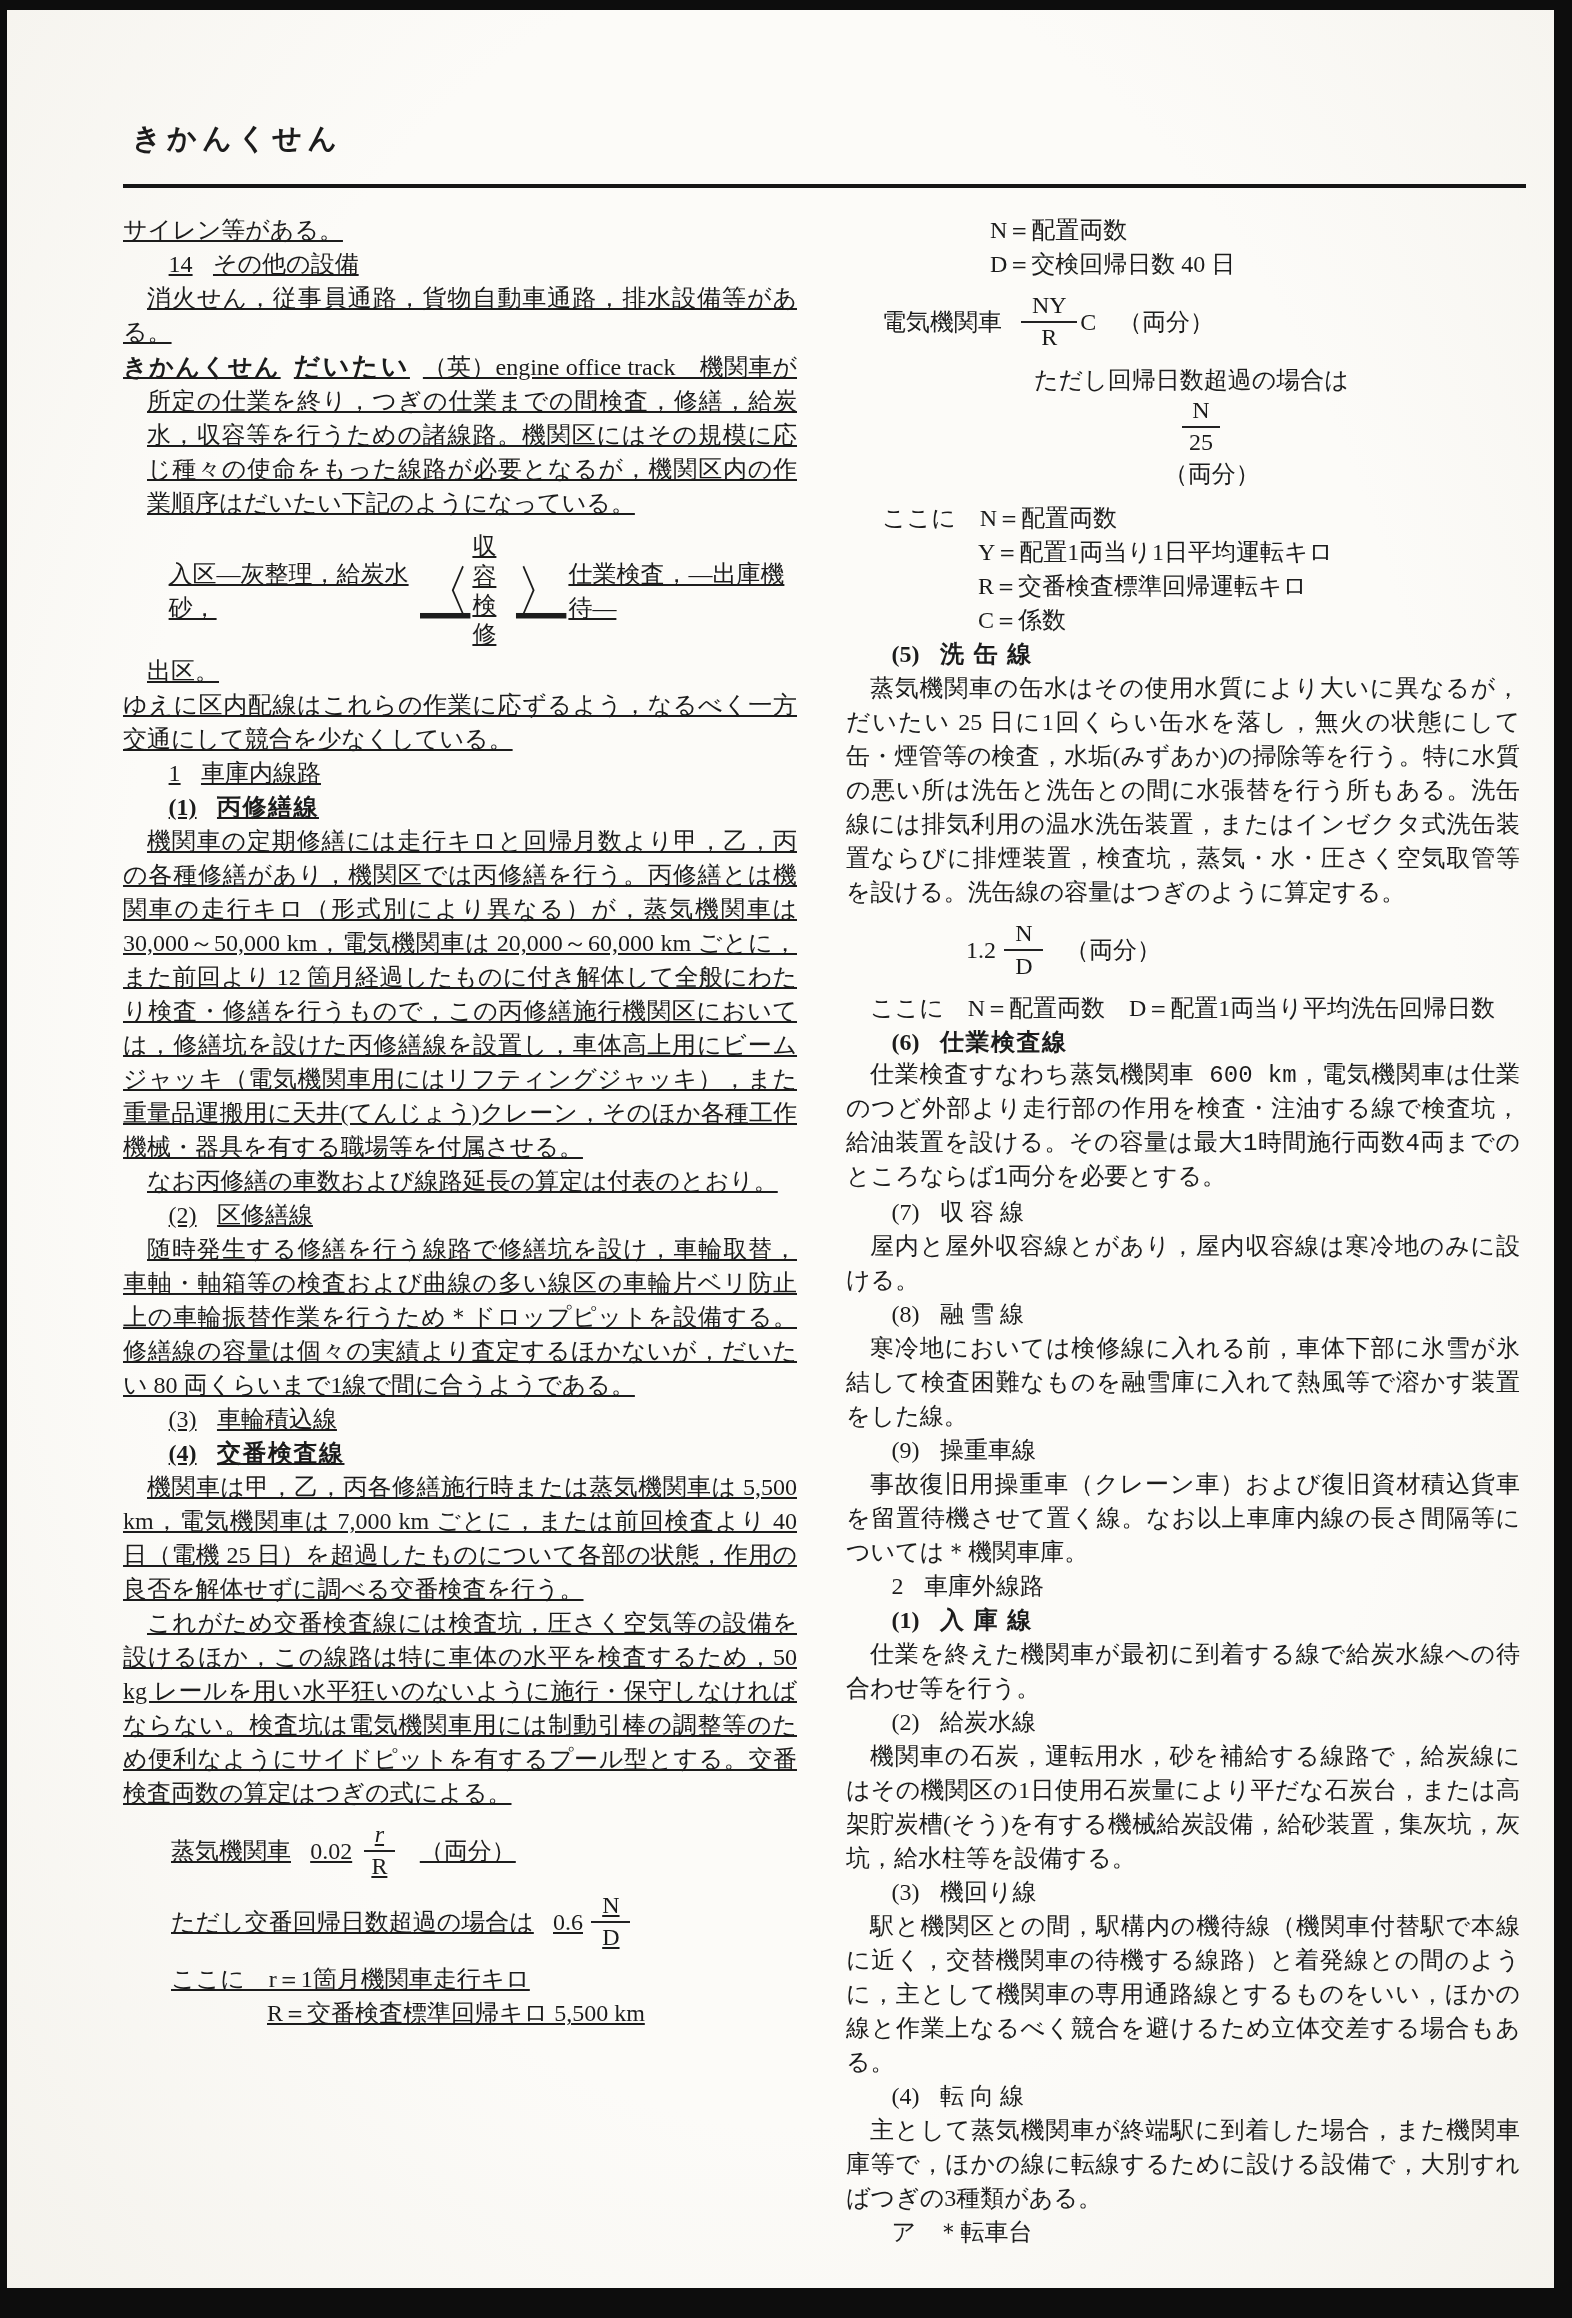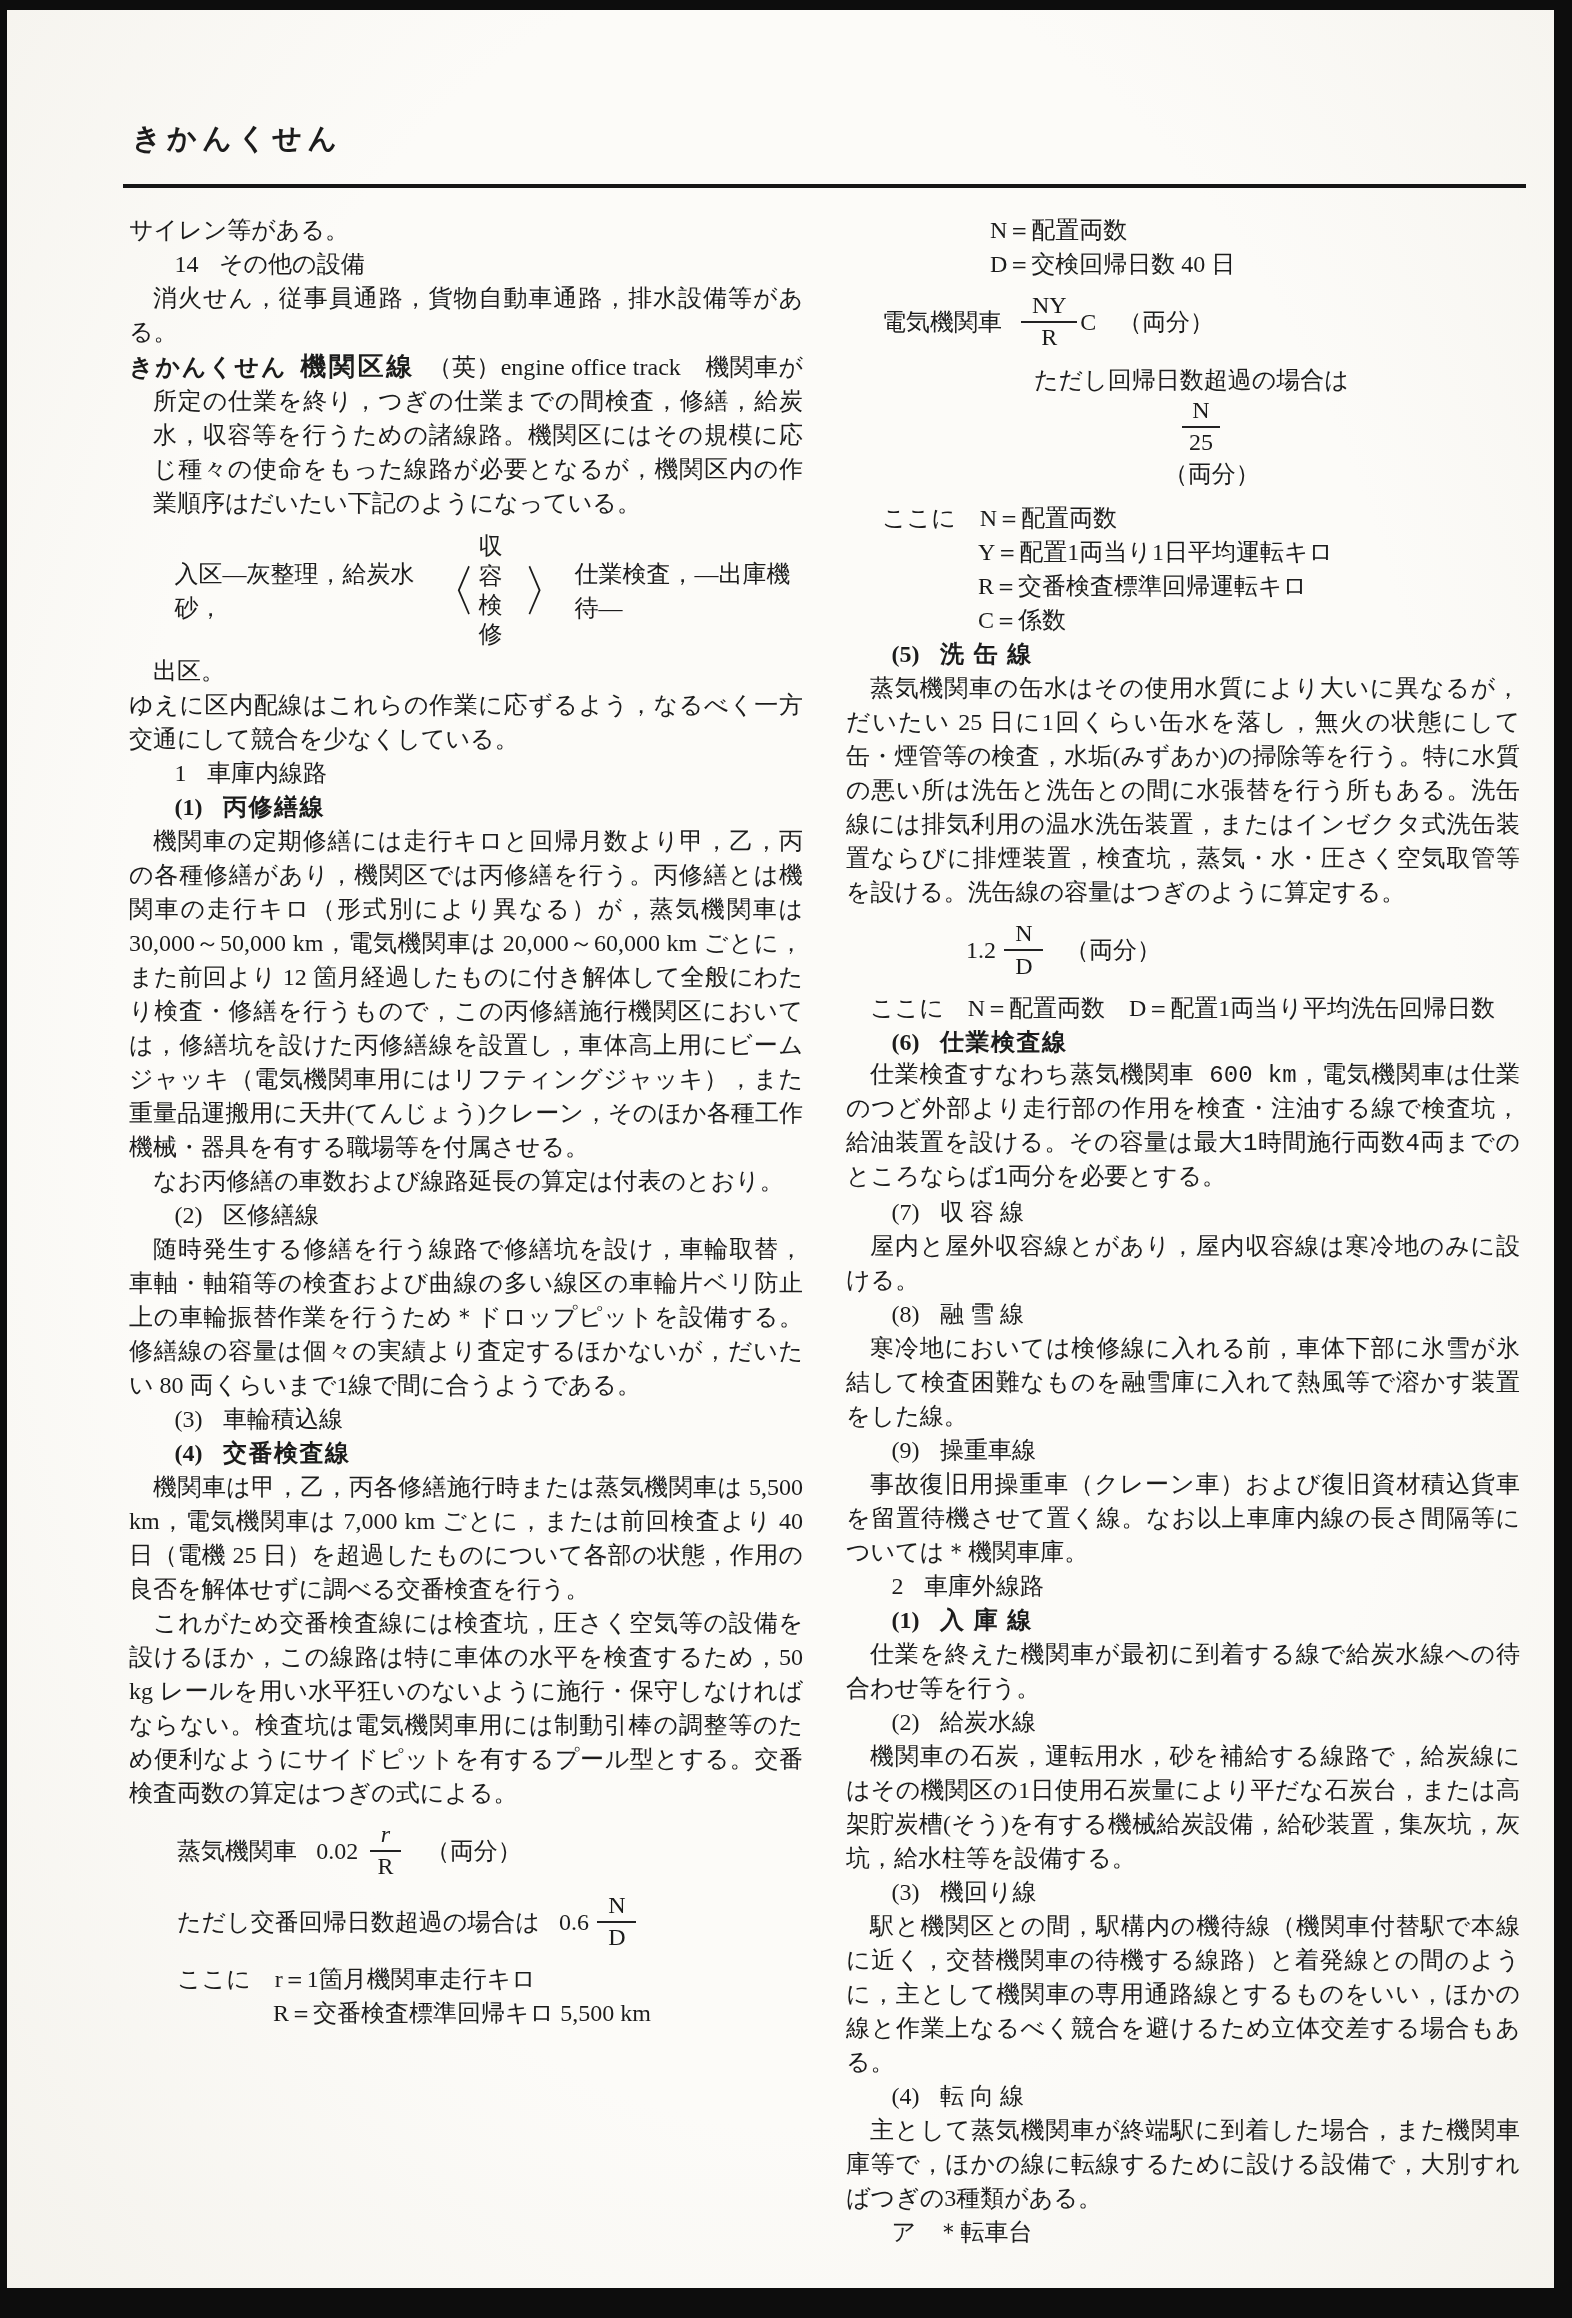--- a/index.html
+++ b/index.html
@@ -7,21 +7,21 @@
          font-family:"Liberation Serif",serif;color:#1c1c1c;background:#fbfaf6;}
   .paper{position:absolute;inset:0;background:
          radial-gradient(ellipse at 50% 45%, #fcfbf8 60%, #f4f2ec 100%);}
   .frame{position:absolute;inset:0;border-style:solid;border-color:#0d0d0d;
          border-width:10.7px 18.4px 31px 7.7px;pointer-events:none;z-index:9;}
   .running-head{position:absolute;left:132px;top:119px;
          font-family:"Liberation Sans",sans-serif;font-weight:bold;
          font-size:29px;letter-spacing:5.4px;}
   .head-rule{position:absolute;left:123px;top:184px;width:1403px;height:3.8px;background:#161616;}
   .col{position:absolute;top:213px;width:674px;font-size:24px;line-height:34px;}
-  .col.left{left:129px;}
+  .col.left{left:123px;text-decoration:underline;}
   .col.right{left:846px;}
   .para{text-align:justify;}
   .def{white-space:nowrap;}
   .heading{padding-left:1.9em;}
   .heading .heading-number{margin-right:.85em;}
   .heading.bold{font-weight:bold;}
   .heading.bold .heading-label{font-family:"Liberation Sans",sans-serif;letter-spacing:1.5px;}
   .entry{text-align:justify;padding-left:1em;text-indent:-1em;}
   .entry-kana{font-family:"Liberation Sans",sans-serif;font-weight:bold;
               letter-spacing:1.5px;margin-right:.55em;}
@@ -50,21 +50,21 @@
 <body>
 
 <div class="stage">
   <div class="paper"></div>
   <div class="running-head">きかんくせん</div>
   <div class="head-rule"></div>
   <div class="col left" id="col-left">
       <div class="para">サイレン等がある。</div>
       <div class="heading"><span class="heading-number">14</span><span class="heading-label">その他の設備</span></div>
       <div class="para" style="text-indent: 1em;">消火せん，従事員通路，貨物自動車通路，排水設備等がある。</div>
-      <div class="entry"><span class="entry-kana">きかんくせん</span><span class="entry-kanji">機関区線</span><span class="entry-rest">（英）engine office track　機関車が所定の仕業を終り，つぎの仕業までの間検査，修繕，給炭水，収容等を行うための諸線路。機関区にはその規模に応じ種々の使命をもった線路が必要となるが，機関区内の作業順序はだいたい下記のようになっている。</span></div>
+      <div class="entry"><span class="entry-kana">きかんくせん</span><span class="entry-kanji">だいたい</span><span class="entry-rest">（英）engine office track　機関車が所定の仕業を終り，つぎの仕業までの間検査，修繕，給炭水，収容等を行うための諸線路。機関区にはその規模に応じ種々の使命をもった線路が必要となるが，機関区内の作業順序はだいたい下記のようになっている。</span></div>
       <div class="flow">
         <span class="flow-pre">入区―灰整理，給炭水砂，</span>
         <span class="bracket">〈</span>
         <span class="stack">
           <span class="stack-top">収容</span>
           <span class="stack-bottom">検修</span>
         </span>
         <span class="bracket">〉</span>
         <span class="flow-post">仕業検査，―出庫機待―</span>
       </div>

